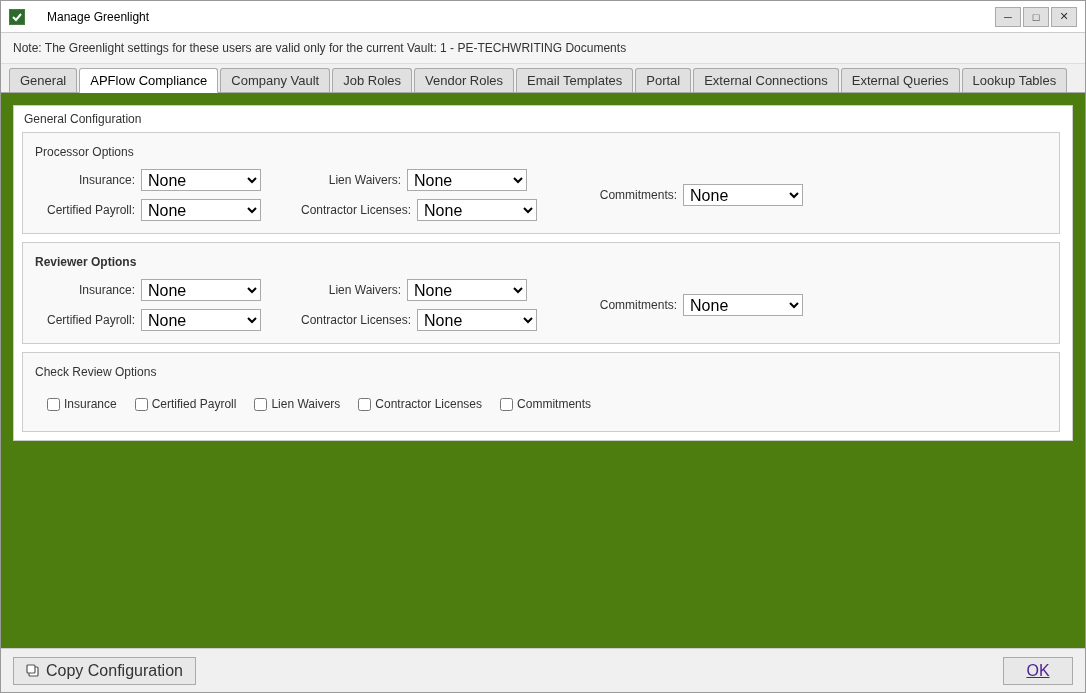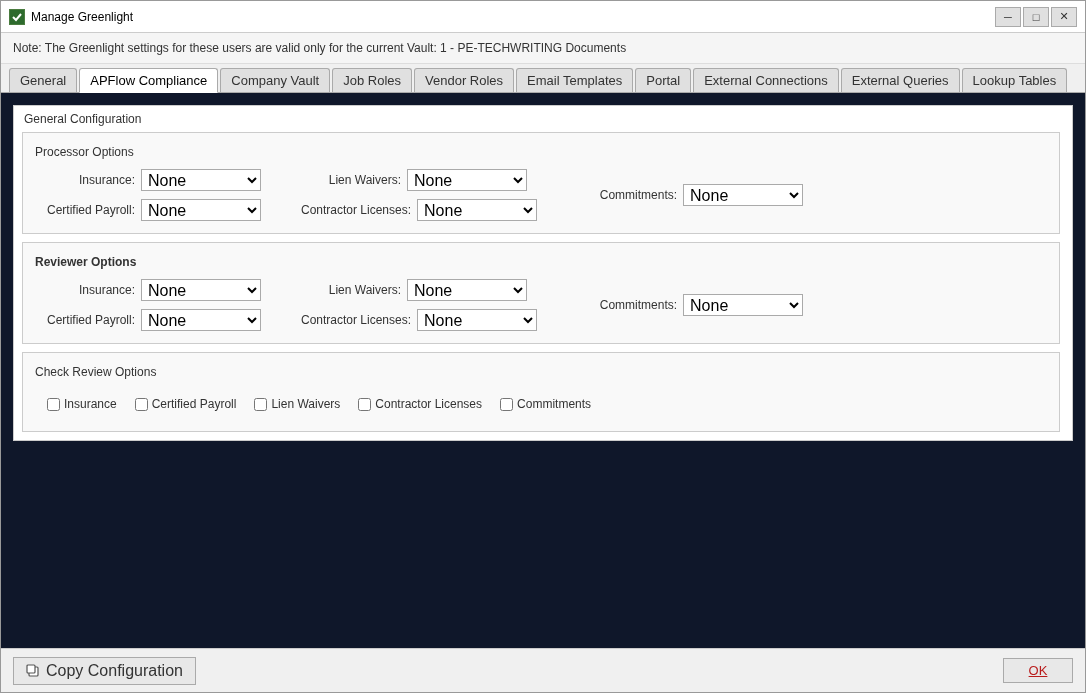--- a/index.html
+++ b/index.html
@@ -25,21 +25,21 @@
       display: flex;
       align-items: center;
       padding: 0 8px;
       border-bottom: 1px solid #ccc;
       justify-content: space-between;
       flex-shrink: 0;
     }
     .title-bar-left {
       display: flex;
       align-items: center;
-      gap: 6px;
+      gap: 22px;
     }
     .app-icon {
       width: 16px;
       height: 16px;
       background: #4a7c3f;
       display: flex;
       align-items: center;
       justify-content: center;
       font-size: 10px;
       color: white;
@@ -99,21 +99,21 @@
     .tab.active {
       background: #fff;
       border-bottom: 1px solid #fff;
       color: #000;
       z-index: 1;
       margin-bottom: -1px;
     }
 
     .content-area {
       flex: 1;
-      background: #0f172a;
+      background: #4d7c0f;
       padding: 12px;
       overflow-y: auto;
     }
 
     .section-box {
       border: 1px solid #ccc;
       background: #fff;
       margin-bottom: 10px;
     }
     .section-title {
@@ -186,22 +186,22 @@
       border: 1px solid #aaa;
       cursor: pointer;
       font-size: 16px;
       color: #333;
     }
     .ok-btn {
       padding: 4px 20px;
       background: #e8e8e8;
       border: 1px solid #aaa;
       cursor: pointer;
-      font-size: 13px;
-      color: #b91c1c;
+      font-size: 16px;
+      color: #4c1d95;
       text-decoration: underline;
       min-width: 70px;
     }
 
     .copy-icon {
       width: 14px;
       height: 14px;
       display: inline-block;
     }
   </style>

